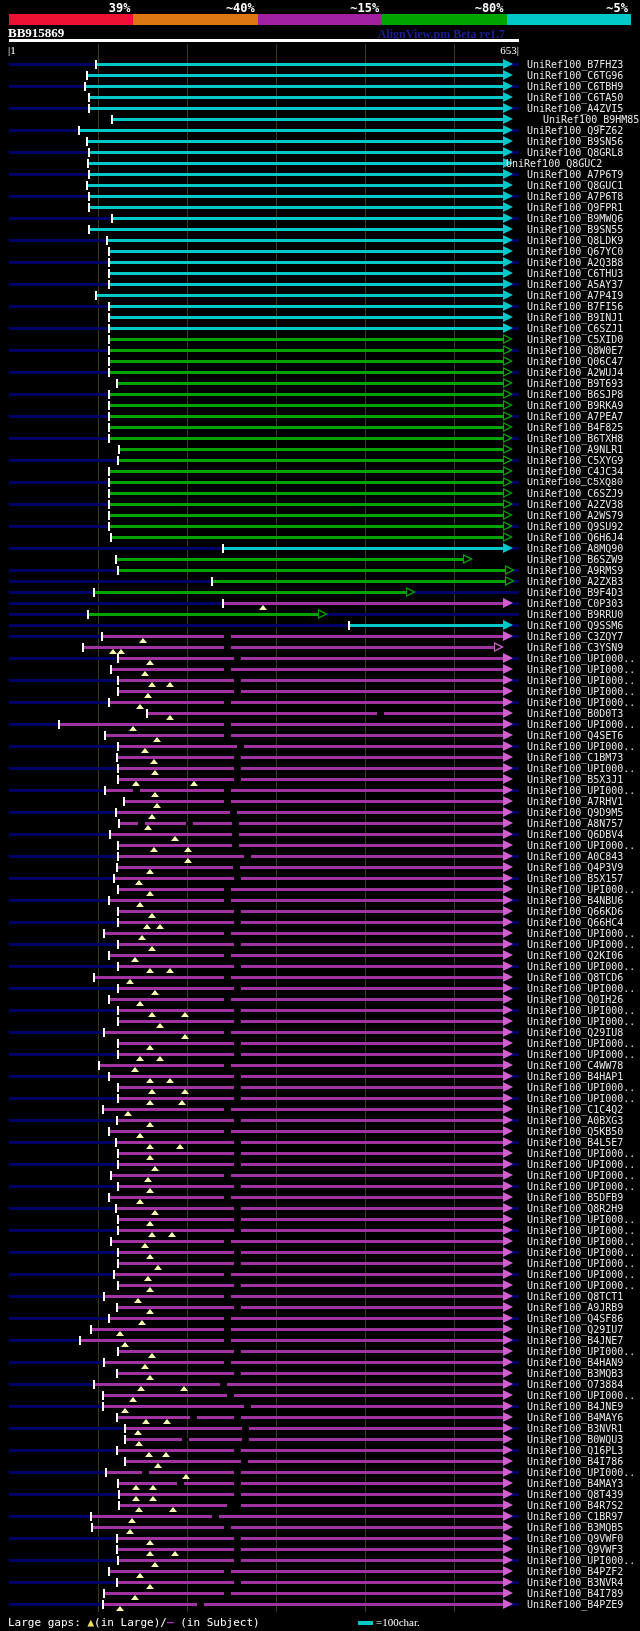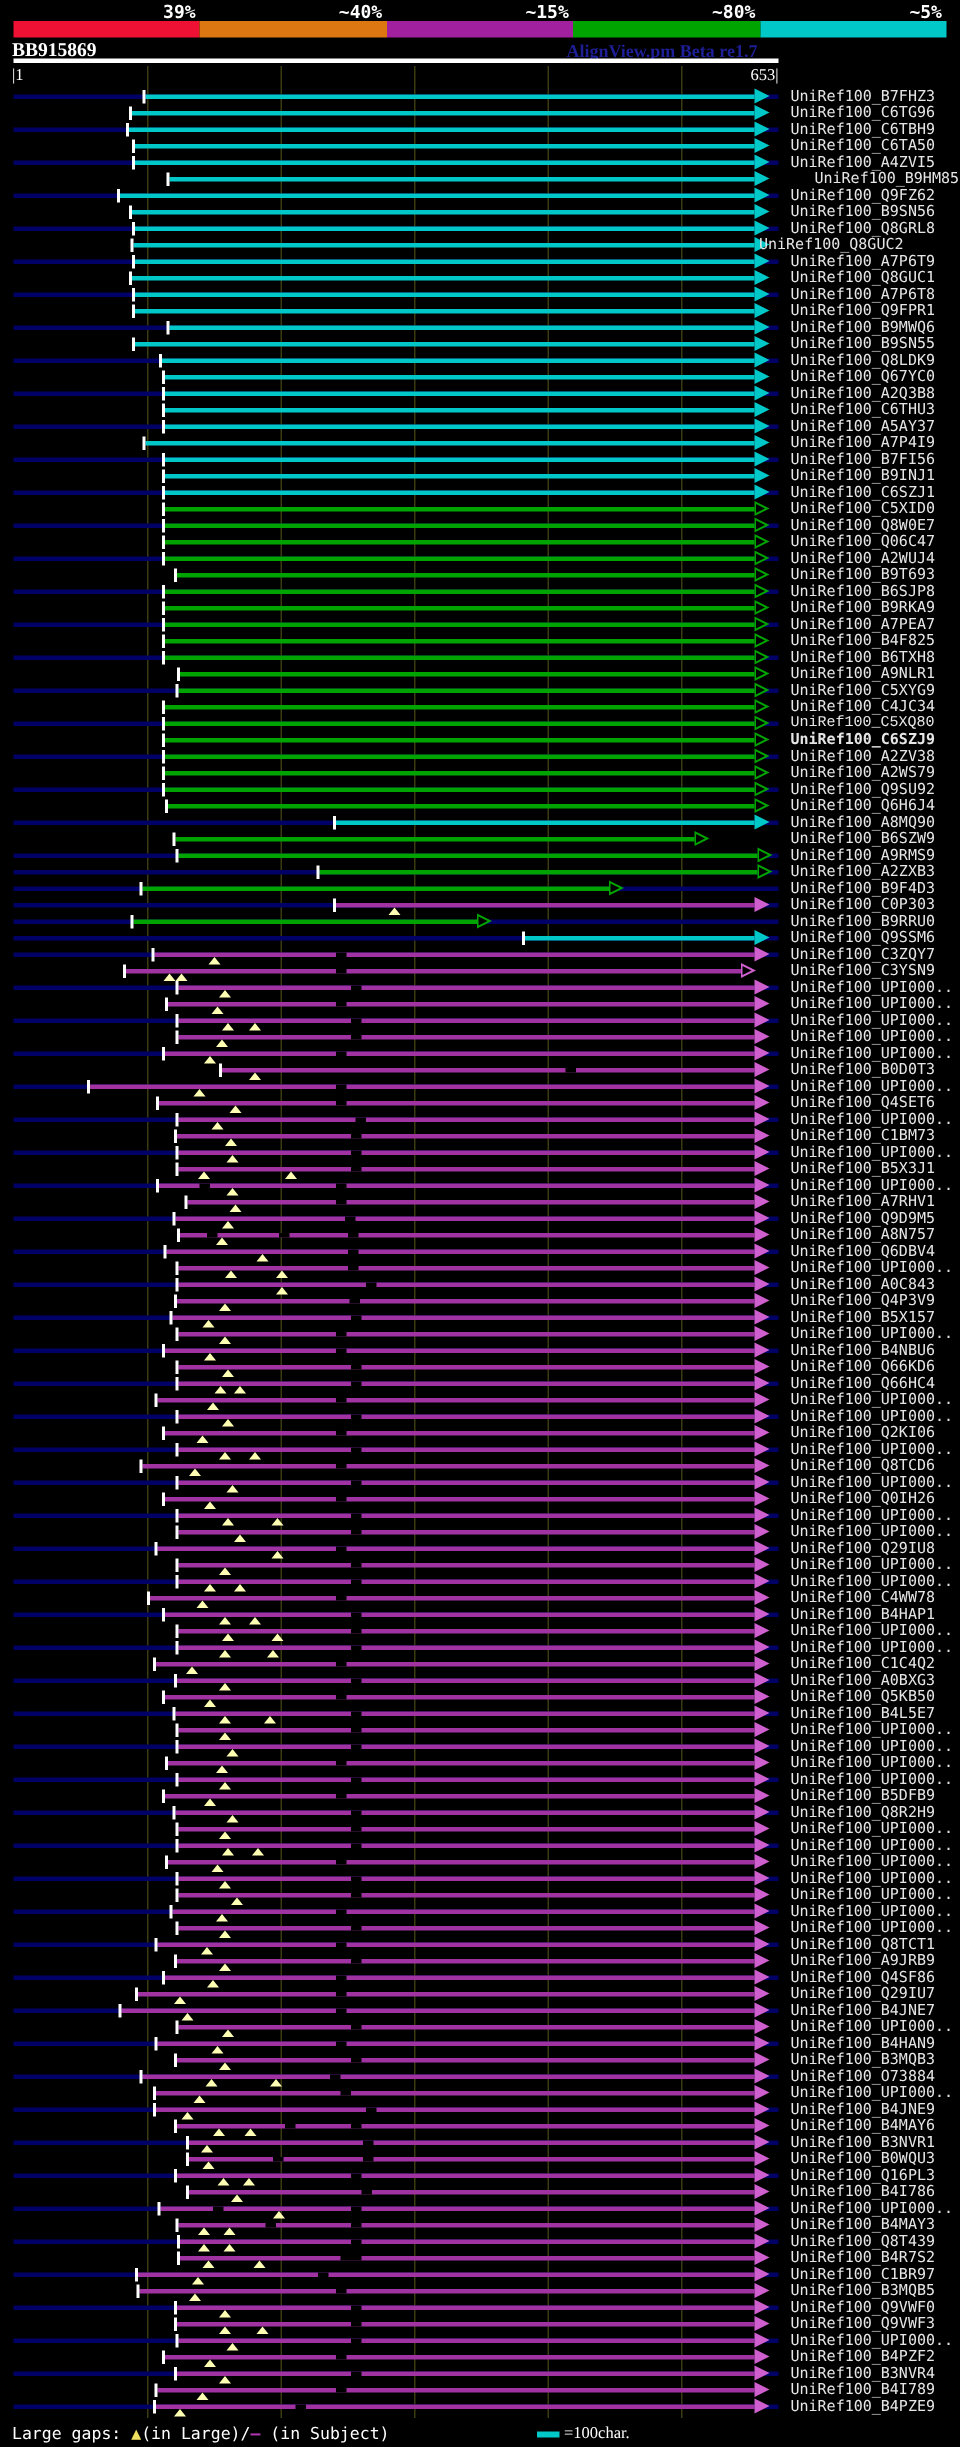--- a/index.html
+++ b/index.html
@@ -243,21 +243,21 @@
       <div class="qline" style="left: 9px; width: 510px; top: 481px;"></div>
       <div class="bar" style="left: 110px; width: 393px; top: 481px; background: rgb(0, 164, 0);"></div>
       <div class="stick" style="left: 108px; top: 478px;"></div>
       <div class="arrow" style="left: 503px; top: 477px; border-left: 10px solid rgb(0, 164, 0);"></div>
       <div class="arrow-in" style="left: 504px; top: 479px;"></div>
       <div class="hit-label" style="left: 527px; top: 477px; font-family: Liberation Mono, monospace;">UniRef100_C5XQ80</div>
       <div class="bar" style="left: 110px; width: 393px; top: 492px; background: rgb(0, 164, 0);"></div>
       <div class="stick" style="left: 108px; top: 489px;"></div>
       <div class="arrow" style="left: 503px; top: 488px; border-left: 10px solid rgb(0, 164, 0);"></div>
       <div class="arrow-in" style="left: 504px; top: 490px;"></div>
-      <div class="hit-label" style="left: 527px; top: 488px; font-weight: bold;">UniRef100_C6SZJ9</div>
+      <div class="hit-label" style="left: 527px; top: 488px;">UniRef100_C6SZJ9</div>
       <div class="qline" style="left: 9px; width: 510px; top: 503px;"></div>
       <div class="bar" style="left: 110px; width: 393px; top: 503px; background: rgb(0, 164, 0);"></div>
       <div class="stick" style="left: 108px; top: 500px;"></div>
       <div class="arrow" style="left: 503px; top: 499px; border-left: 10px solid rgb(0, 164, 0);"></div>
       <div class="arrow-in" style="left: 504px; top: 501px;"></div>
       <div class="hit-label" style="left: 527px; top: 499px;">UniRef100_A2ZV38</div>
       <div class="bar" style="left: 110px; width: 393px; top: 514px; background: rgb(0, 164, 0);"></div>
       <div class="stick" style="left: 108px; top: 511px;"></div>
       <div class="arrow" style="left: 503px; top: 510px; border-left: 10px solid rgb(0, 164, 0);"></div>
       <div class="arrow-in" style="left: 504px; top: 512px;"></div>

